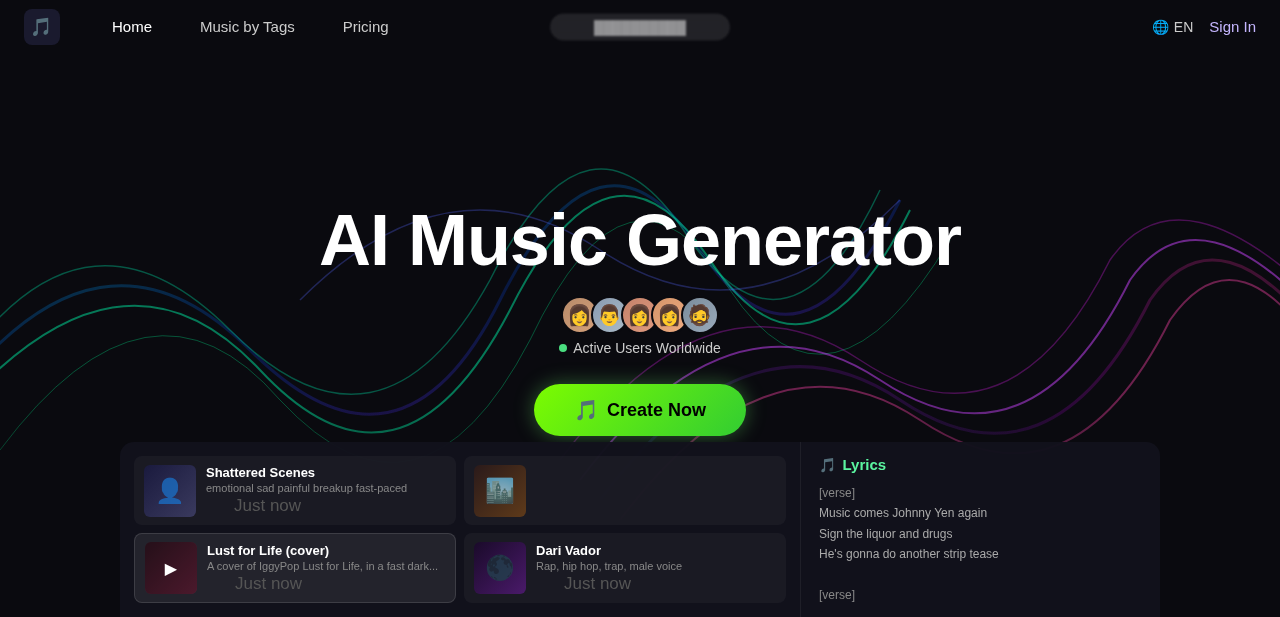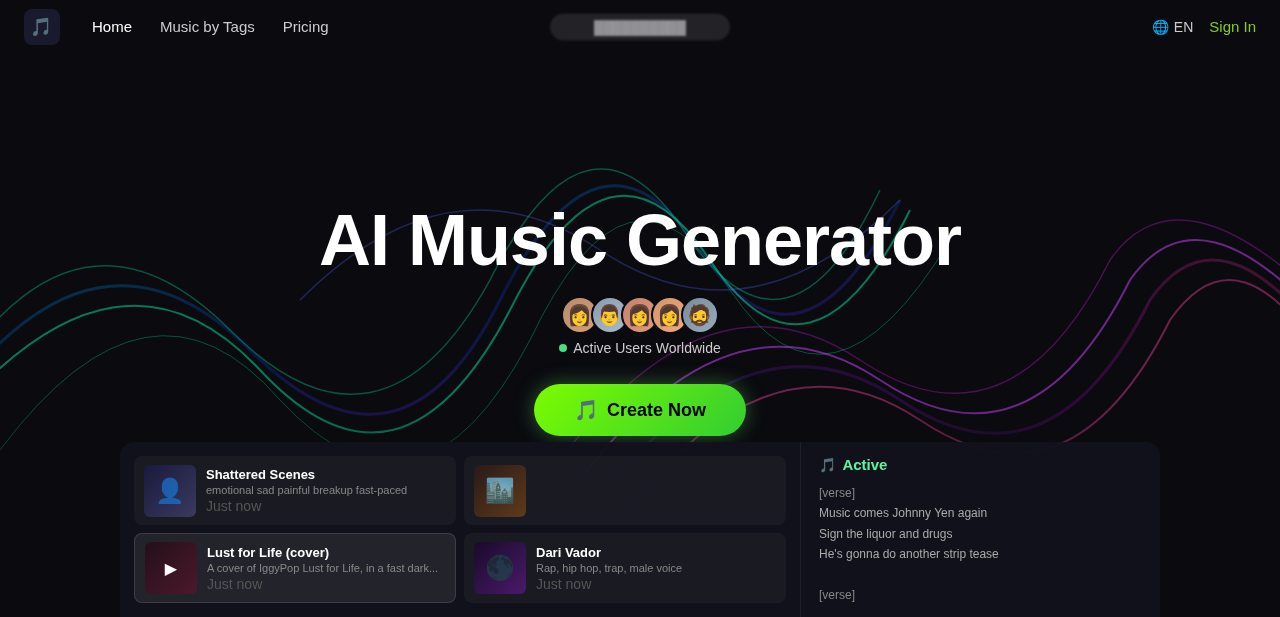--- a/index.html
+++ b/index.html
@@ -13,25 +13,25 @@
     }
     .logo {
       display: flex; align-items: center; gap: 8px; margin-right: 32px;
     }
     .logo-icon {
       width: 36px; height: 36px; background: #1a1a2e;
       border-radius: 8px; display: flex; align-items: center; justify-content: center;
       font-size: 18px; color: #fff;
     }
     .nav-links { display: flex; align-items: center; gap: 28px; }
-    .nav-link { color: #ccc; font-size: 15px; cursor: pointer; text-decoration: none; }
+    .nav-link { color: #ccc; font-size: 15px; cursor: pointer; text-decoration: none; margin-left: 20px; }
     .nav-link.active { color: #fff; font-weight: 500; }
     .nav-right { margin-left: auto; display: flex; align-items: center; gap: 16px; }
     .lang-btn { display: flex; align-items: center; gap: 4px; color: #ccc; font-size: 14px; cursor: pointer; }
-    .sign-in { color: #84cc16; font-size: 15px; cursor: pointer; font-weight: 500; }
+    .sign-in { color: #c4b5fd; font-size: 15px; cursor: pointer; font-weight: 500; }
 
     
     .hero {
       position: relative; width: 100%; height: 617px;
       background: #701a75;
       display: flex; flex-direction: column; align-items: center; justify-content: center;
       overflow: hidden;
     }
 
     
@@ -116,21 +116,21 @@
       font-size: 22px; overflow: hidden; position: relative;
     }
     .play-overlay {
       position: absolute; inset: 0; background: rgba(0,0,0,0.4);
       display: flex; align-items: center; justify-content: center;
       font-size: 16px;
     }
     .song-info { flex: 1; min-width: 0; }
     .song-title { font-size: 13px; font-weight: 600; color: #fff; white-space: nowrap; overflow: hidden; text-overflow: ellipsis; }
     .song-tags { font-size: 11px; color: #888; white-space: nowrap; overflow: hidden; text-overflow: ellipsis; margin: 2px 0; }
-    .song-time { font-size: 14px; color: #555; }
+    .song-time { font-size: 17px; color: #555; margin-left: 28px; }
 
     
     .lyrics-panel {
       background: rgba(18,18,28,0.97);
       border-radius: 0 14px 0 0;
       padding: 14px 18px;
       flex: 1;
       border-left: 1px solid rgba(255,255,255,0.06);
     }
     .lyrics-header {
@@ -283,21 +283,21 @@
           <div class="song-title">Dari Vador</div>
           <div class="song-tags">Rap, hip hop, trap, male voice</div>
           <div class="song-time">Just now</div>
         </div>
       </div>
     </div>
 
     <div class="lyrics-panel">
       <div class="lyrics-header">
         <span class="lyrics-icon">🎵</span>
-        <span>Active</span>
+        <span>Lyrics</span>
       </div>
       <div class="lyrics-text">
         <div style="color:#888;">[verse]</div>
         <div>Music comes Johnny Yen again</div>
         <div>Sign the liquor and drugs</div>
         <div>He's gonna do another strip tease</div>
         <br>
         <div style="color:#888;">[verse]</div>
         
       </div>

